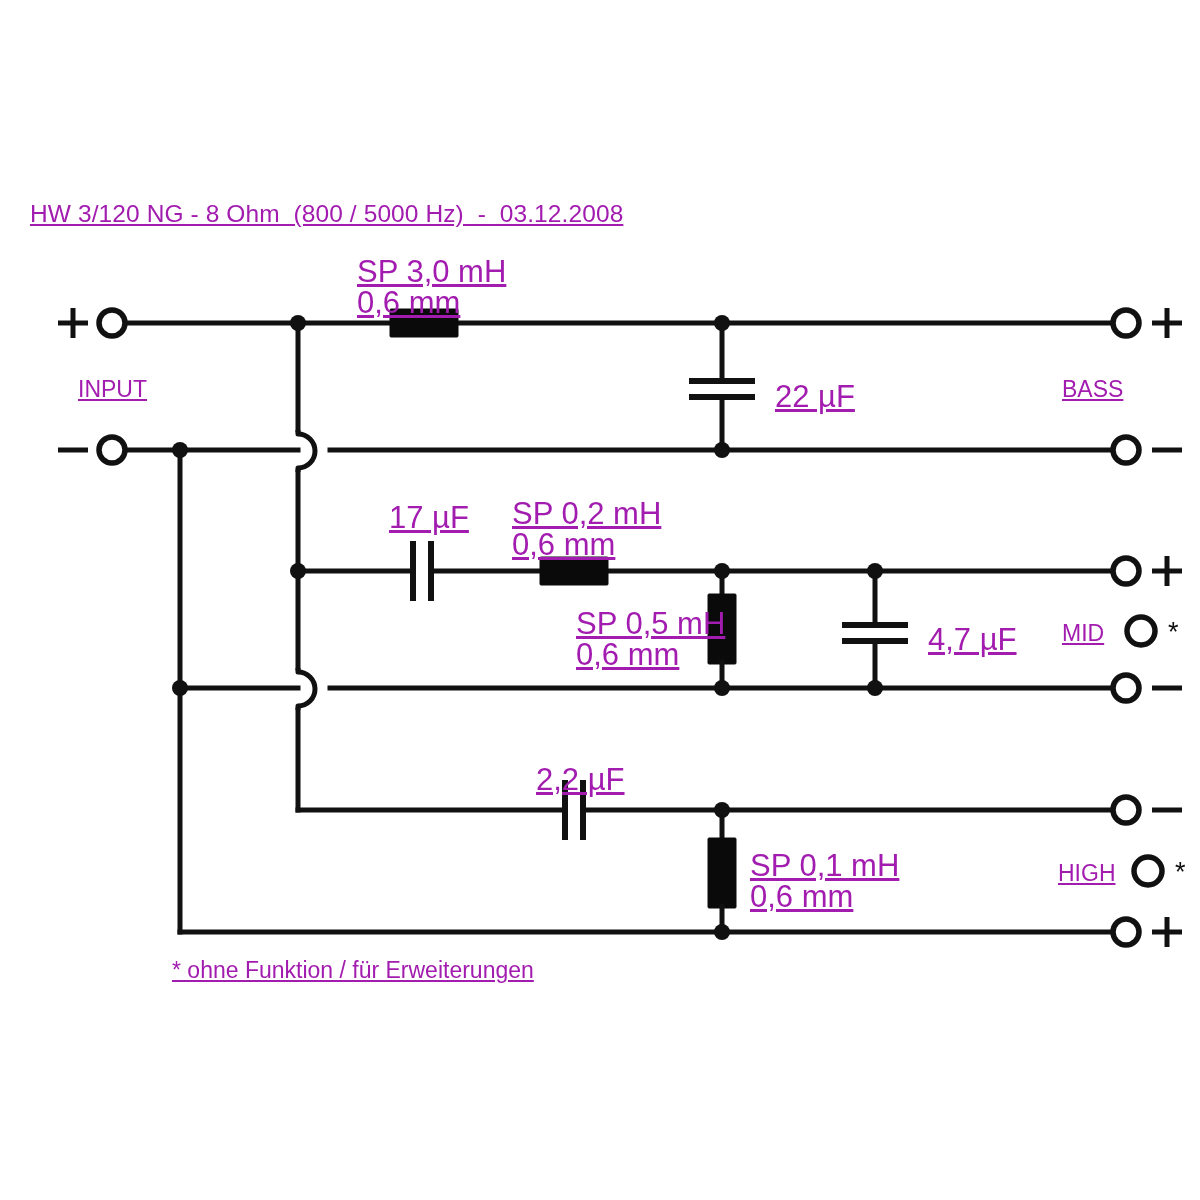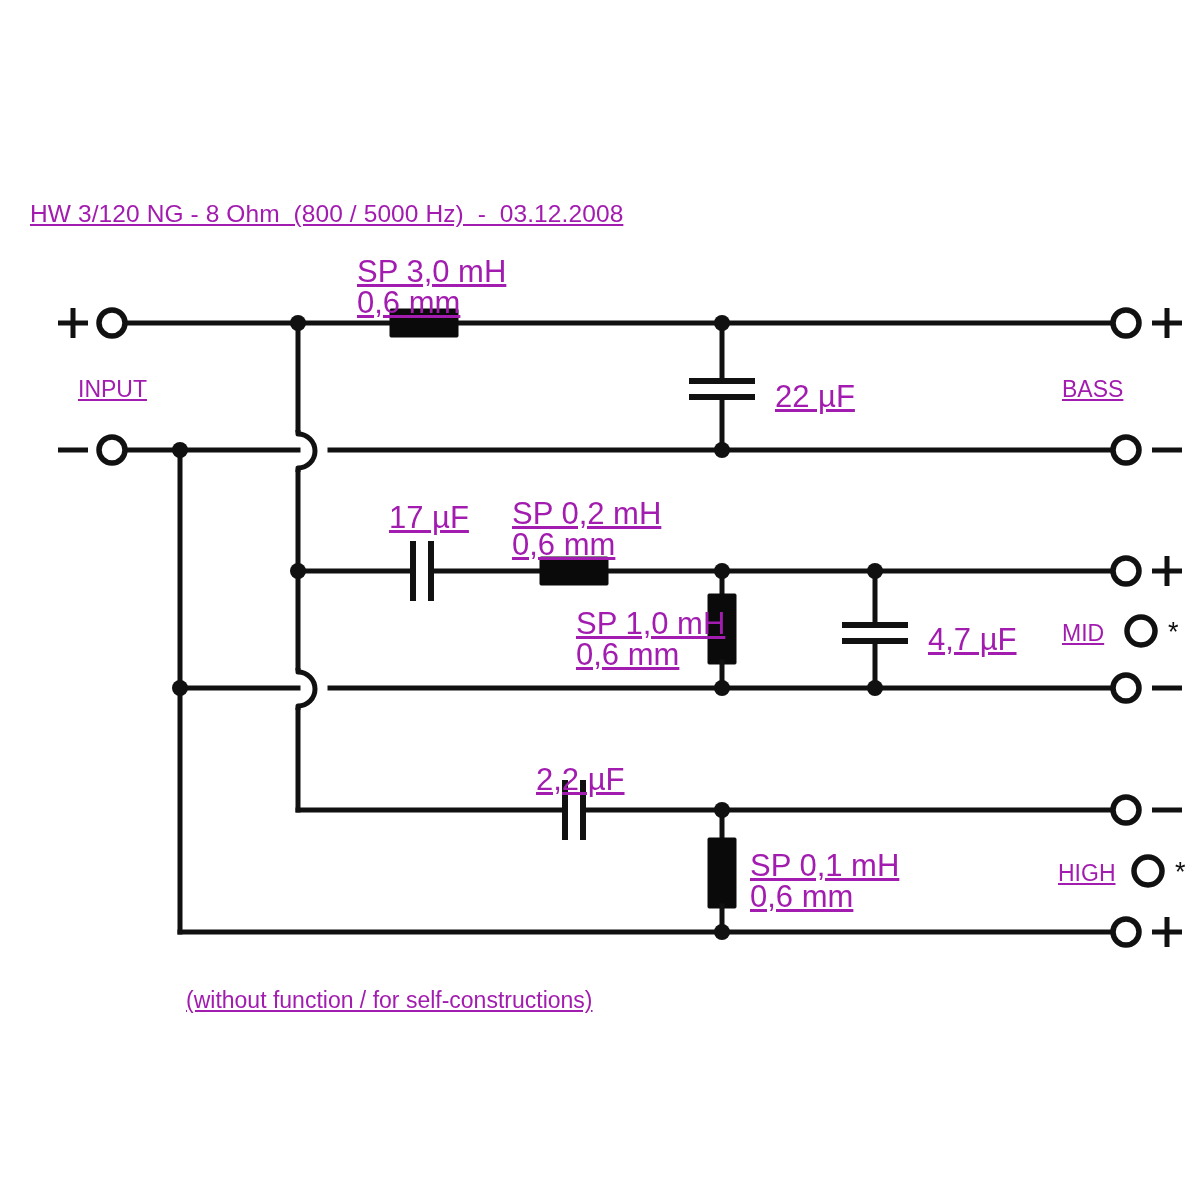--- a/index.html
+++ b/index.html
@@ -274,25 +274,25 @@
   <div class="lbl comp-label" style="left:357px; top:252px;">SP 3,0 mH</div>
   <div class="lbl comp-label" style="left:357px; top:283px;">0,6 mm</div>
 
   <div class="lbl comp-label" style="left:775px; top:377px;">22 µF</div>
 
   <div class="lbl comp-label" style="left:389px; top:498px;">17 µF</div>
 
   <div class="lbl comp-label" style="left:512px; top:494px;">SP 0,2 mH</div>
   <div class="lbl comp-label" style="left:512px; top:525px;">0,6 mm</div>
 
-  <div class="lbl comp-label" style="left:576px; top:604px;">SP 1,0 mH</div>
+  <div class="lbl comp-label" style="left:576px; top:604px;">SP 0,5 mH</div>
   <div class="lbl comp-label" style="left:576px; top:635px;">0,6 mm</div>
 
   <div class="lbl comp-label" style="left:928px; top:620px;">4,7 µF</div>
 
   <div class="lbl comp-label" style="left:536px; top:760px;">2,2 µF</div>
 
   <div class="lbl comp-label" style="left:750px; top:846px;">SP 0,1 mH</div>
   <div class="lbl comp-label" style="left:750px; top:877px;">0,6 mm</div>
 
-  <div class="lbl footnote" style="left:186px; top:985px;">(without function / for self-constructions)</div>
+  <div class="lbl footnote" style="left:172px; top:955px;">* ohne Funktion / für Erweiterungen</div>
 
 </div>
 
 </body></html>

